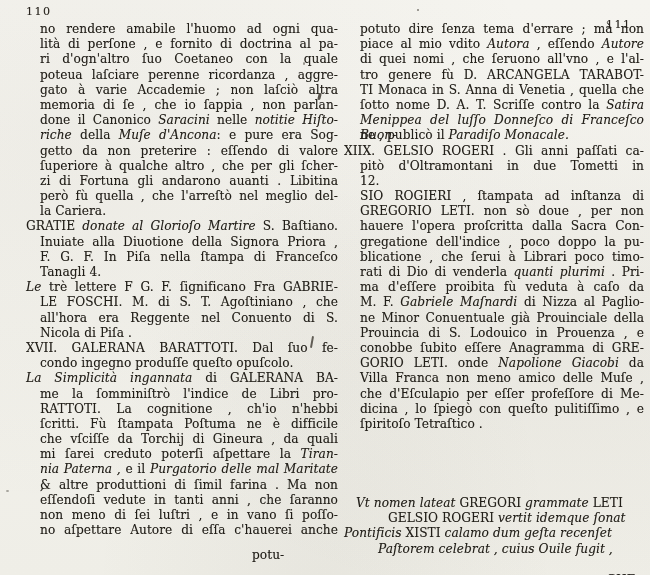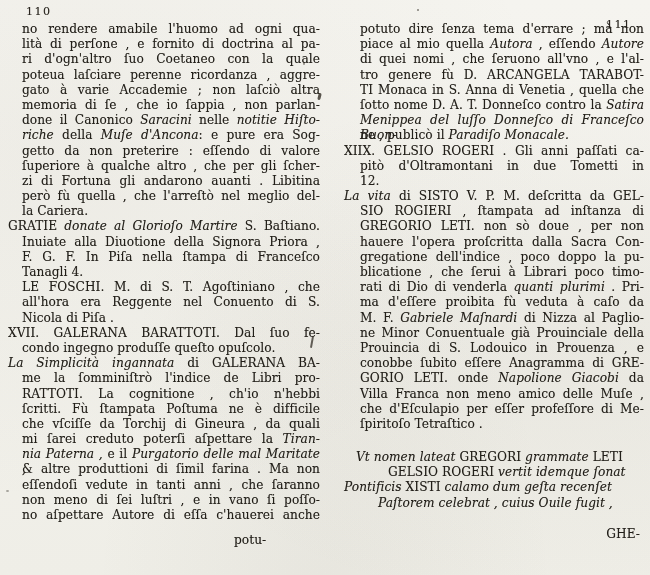--- a/index.html
+++ b/index.html
@@ -22,31 +22,31 @@
     position:absolute;font-size:11px;letter-spacing:1.5px;
     color:#2a2620;text-shadow:0.2px 0.2px 0 rgba(32,29,23,0.35);
   }
   #pnL{left:26px;top:5px;}
   #pnR{left:606px;top:18px;}
   .col{
     position:absolute;top:22px;box-sizing:border-box;
     font-size:12.1px;letter-spacing:0.1px;
     text-shadow:0.2px 0.2px 0 rgba(32,29,23,0.38);
   }
-  #colL{left:8px;width:312px;padding-left:14px;}
+  #colL{left:26px;width:312px;padding-left:14px;}
   #colR{left:344px;width:300px;padding-left:16px;}
   .line{
     height:15.2px;line-height:15.2px;
     text-align:justify;text-align-last:justify;
   }
   .line.nj{text-align-last:left;}
   #colL .e{margin-left:-14px;}
   #colR .e{margin-left:-16px;}
   .v1,.v2,.v3,.v4{text-align-last:left;margin-left:-16px;}
-  .v1{padding-left:12px;}
+  .v1{padding-left:12px;margin-top:46px;}
   .v2{padding-left:44px;}
   .v3{padding-left:0px;}
   .v4{padding-left:34px;}
   .gap{height:18px;}
   .gap2{height:16px;}
   .cwl{text-align:left;text-align-last:left;padding-left:212px;margin-top:10px;}
   .cwr{text-align:center;text-align-last:right;padding-right:4px;}
   .it{font-style:italic;}
   .speck{position:absolute;background:#332e26;}
   #speck-comma{left:318px;top:93px;width:3px;height:7px;border-radius:2px;transform:rotate(14deg);opacity:0.8;}
@@ -75,20 +75,21 @@
         <div class="line b"><span class="it">riche</span><span class="ro"> della </span><span class="it">Muſe d'Ancona</span><span class="ro">: e pure era Sog-</span></div>
         <div class="line b"><span class="ro">getto da non preterire : eſſendo di valore</span></div>
         <div class="line b"><span class="ro">ſuperiore à qualche altro , che per gli ſcher-</span></div>
         <div class="line b"><span class="ro">zi di Fortuna gli andarono auanti . Libitina</span></div>
         <div class="line b"><span class="ro">però fù quella , che l'arreſtò nel meglio del-</span></div>
         <div class="line b nj"><span class="ro">la Cariera.</span></div>
         <div class="line e"><span class="ro">GRATIE </span><span class="it">donate al Glorioſo Martire </span><span class="ro">S. Baſtiano.</span></div>
         <div class="line b"><span class="ro">Inuiate alla Diuotione della Signora Priora ,</span></div>
         <div class="line b"><span class="ro">F. G. F. In Piſa nella ſtampa di Franceſco</span></div>
         <div class="line b nj"><span class="ro">Tanagli 4.</span></div>
+        <div class="line e"><span class="it">Le</span><span class="ro"> trè lettere F G. F. ſignificano Fra GABRIE-</span></div>
         <div class="line b"><span class="ro">LE FOSCHI. M. di S. T. Agoſtiniano , che</span></div>
         <div class="line b"><span class="ro">all'hora era Reggente nel Conuento di S.</span></div>
         <div class="line b nj"><span class="ro">Nicola di Piſa .</span></div>
         <div class="line e"><span class="ro">XVII. GALERANA BARATTOTI. Dal ſuo fe-</span></div>
         <div class="line b nj"><span class="ro">condo ingegno produſſe queſto opuſcolo.</span></div>
         <div class="line e"><span class="it">La Simplicità ingannata</span><span class="ro"> di GALERANA BA-</span></div>
         <div class="line b"><span class="ro">me la ſomminiſtrò l'indice de Libri pro-</span></div>
         <div class="line b"><span class="ro">RATTOTI. La cognitione , ch'io n'hebbi</span></div>
         <div class="line b"><span class="ro">ſcritti. Fù ſtampata Poſtuma ne è difficile</span></div>
         <div class="line b"><span class="ro">che vſciſſe da Torchij di Gineura , da quali</span></div>
@@ -98,45 +99,45 @@
         <div class="line b"><span class="ro">eſſendoſi vedute in tanti anni , che ſaranno</span></div>
         <div class="line b"><span class="ro">non meno di ſei luſtri , e in vano ſi poſſo-</span></div>
         <div class="line b"><span class="ro">no aſpettare Autore di eſſa c'hauerei anche</span></div>
       </div>
     <div class="line cwl nj">potu-</div>
   </div>
 
   <div class="col" id="colR">
     <div>
         <div class="line b"><span class="ro">potuto dire ſenza tema d'errare ; mà non</span></div>
-        <div class="line b"><span class="ro">piace al mio quella </span><span class="it">Autora</span><span class="ro"> , eſſendo </span><span class="it">Autore</span></div>
+        <div class="line b"><span class="ro">piace al mio vdito </span><span class="it">Autora</span><span class="ro"> , eſſendo </span><span class="it">Autore</span></div>
         <div class="line b"><span class="ro">di quei nomi , che ſeruono all'vno , e l'al-</span></div>
         <div class="line b"><span class="ro">tro genere fù D. ARCANGELA TARABOT-</span></div>
         <div class="line b"><span class="ro">TI Monaca in S. Anna di Venetia , quella che</span></div>
-        <div class="line b"><span class="ro">ſotto nome D. A. T. Donneſco contro la </span><span class="it">Satira</span></div>
+        <div class="line b"><span class="ro">ſotto nome D. A. T. Scriſſe contro la </span><span class="it">Satira</span></div>
         <div class="line b"><span class="it">Menippea del luſſo Donneſco di Franceſco Buon-</span></div>
         <div class="line b nj"><span class="ro">ne , publicò il </span><span class="it">Paradiſo Monacale.</span></div>
         <div class="line e"><span class="ro">XIIX. GELSIO ROGERI . Gli anni paſſati ca-</span></div>
         <div class="line b"><span class="ro">pitò d'Oltramontani in due Tometti in</span></div>
         <div class="line b nj"><span class="ro">12.</span></div>
-        <div class="line e"><span class="it">La vita</span><span class="ro"> di SISTO V. P. M. deſcritta da GEL-</span></div>
         <div class="line b"><span class="ro">SIO ROGIERI , ſtampata ad inſtanza di</span></div>
         <div class="line b"><span class="ro">GREGORIO LETI. non sò doue , per non</span></div>
         <div class="line b"><span class="ro">hauere l'opera proſcritta dalla Sacra Con-</span></div>
         <div class="line b"><span class="ro">gregatione dell'indice , poco doppo la pu-</span></div>
         <div class="line b"><span class="ro">blicatione , che ſerui à Librari poco timo-</span></div>
         <div class="line b"><span class="ro">rati di Dio di venderla </span><span class="it">quanti plurimi</span><span class="ro"> . Pri-</span></div>
         <div class="line b"><span class="ro">ma d'eſſere proibita fù veduta à caſo da</span></div>
         <div class="line b"><span class="ro">M. F. </span><span class="it">Gabriele Maſnardi</span><span class="ro"> di Nizza al Paglio-</span></div>
         <div class="line b"><span class="ro">ne Minor Conuentuale già Prouinciale della</span></div>
         <div class="line b"><span class="ro">Prouincia di S. Lodouico in Prouenza , e</span></div>
         <div class="line b"><span class="ro">conobbe ſubito eſſere Anagramma di GRE-</span></div>
         <div class="line b"><span class="ro">GORIO LETI. onde </span><span class="it">Napolione Giacobi</span><span class="ro"> da</span></div>
         <div class="line b"><span class="ro">Villa Franca non meno amico delle Muſe ,</span></div>
         <div class="line b"><span class="ro">che d'Eſculapio per eſſer profeſſore di Me-</span></div>
+        <div class="line b"><span class="ro">dicina , lo ſpiegò con queſto pulitiſſimo , e</span></div>
         <div class="line b nj"><span class="ro">ſpiritoſo Tetraſtico .</span></div>
         <div class="line gap"></div>
         <div class="line v1"><span class="it">Vt nomen lateat </span><span class="ro">GREGORI </span><span class="it">grammate </span><span class="ro">LETI</span></div>
         <div class="line v2"><span class="ro">GELSIO ROGERI </span><span class="it">vertit idemque ſonat</span></div>
         <div class="line v3"><span class="it">Pontificis </span><span class="ro">XISTI </span><span class="it">calamo dum geſta recenſet</span></div>
         <div class="line v4"><span class="it">Paſtorem celebrat , cuius Ouile fugit ,</span></div>
         <div class="line gap2"></div>
       </div>
     <div class="line cwr">GHE-</div>
   </div>

